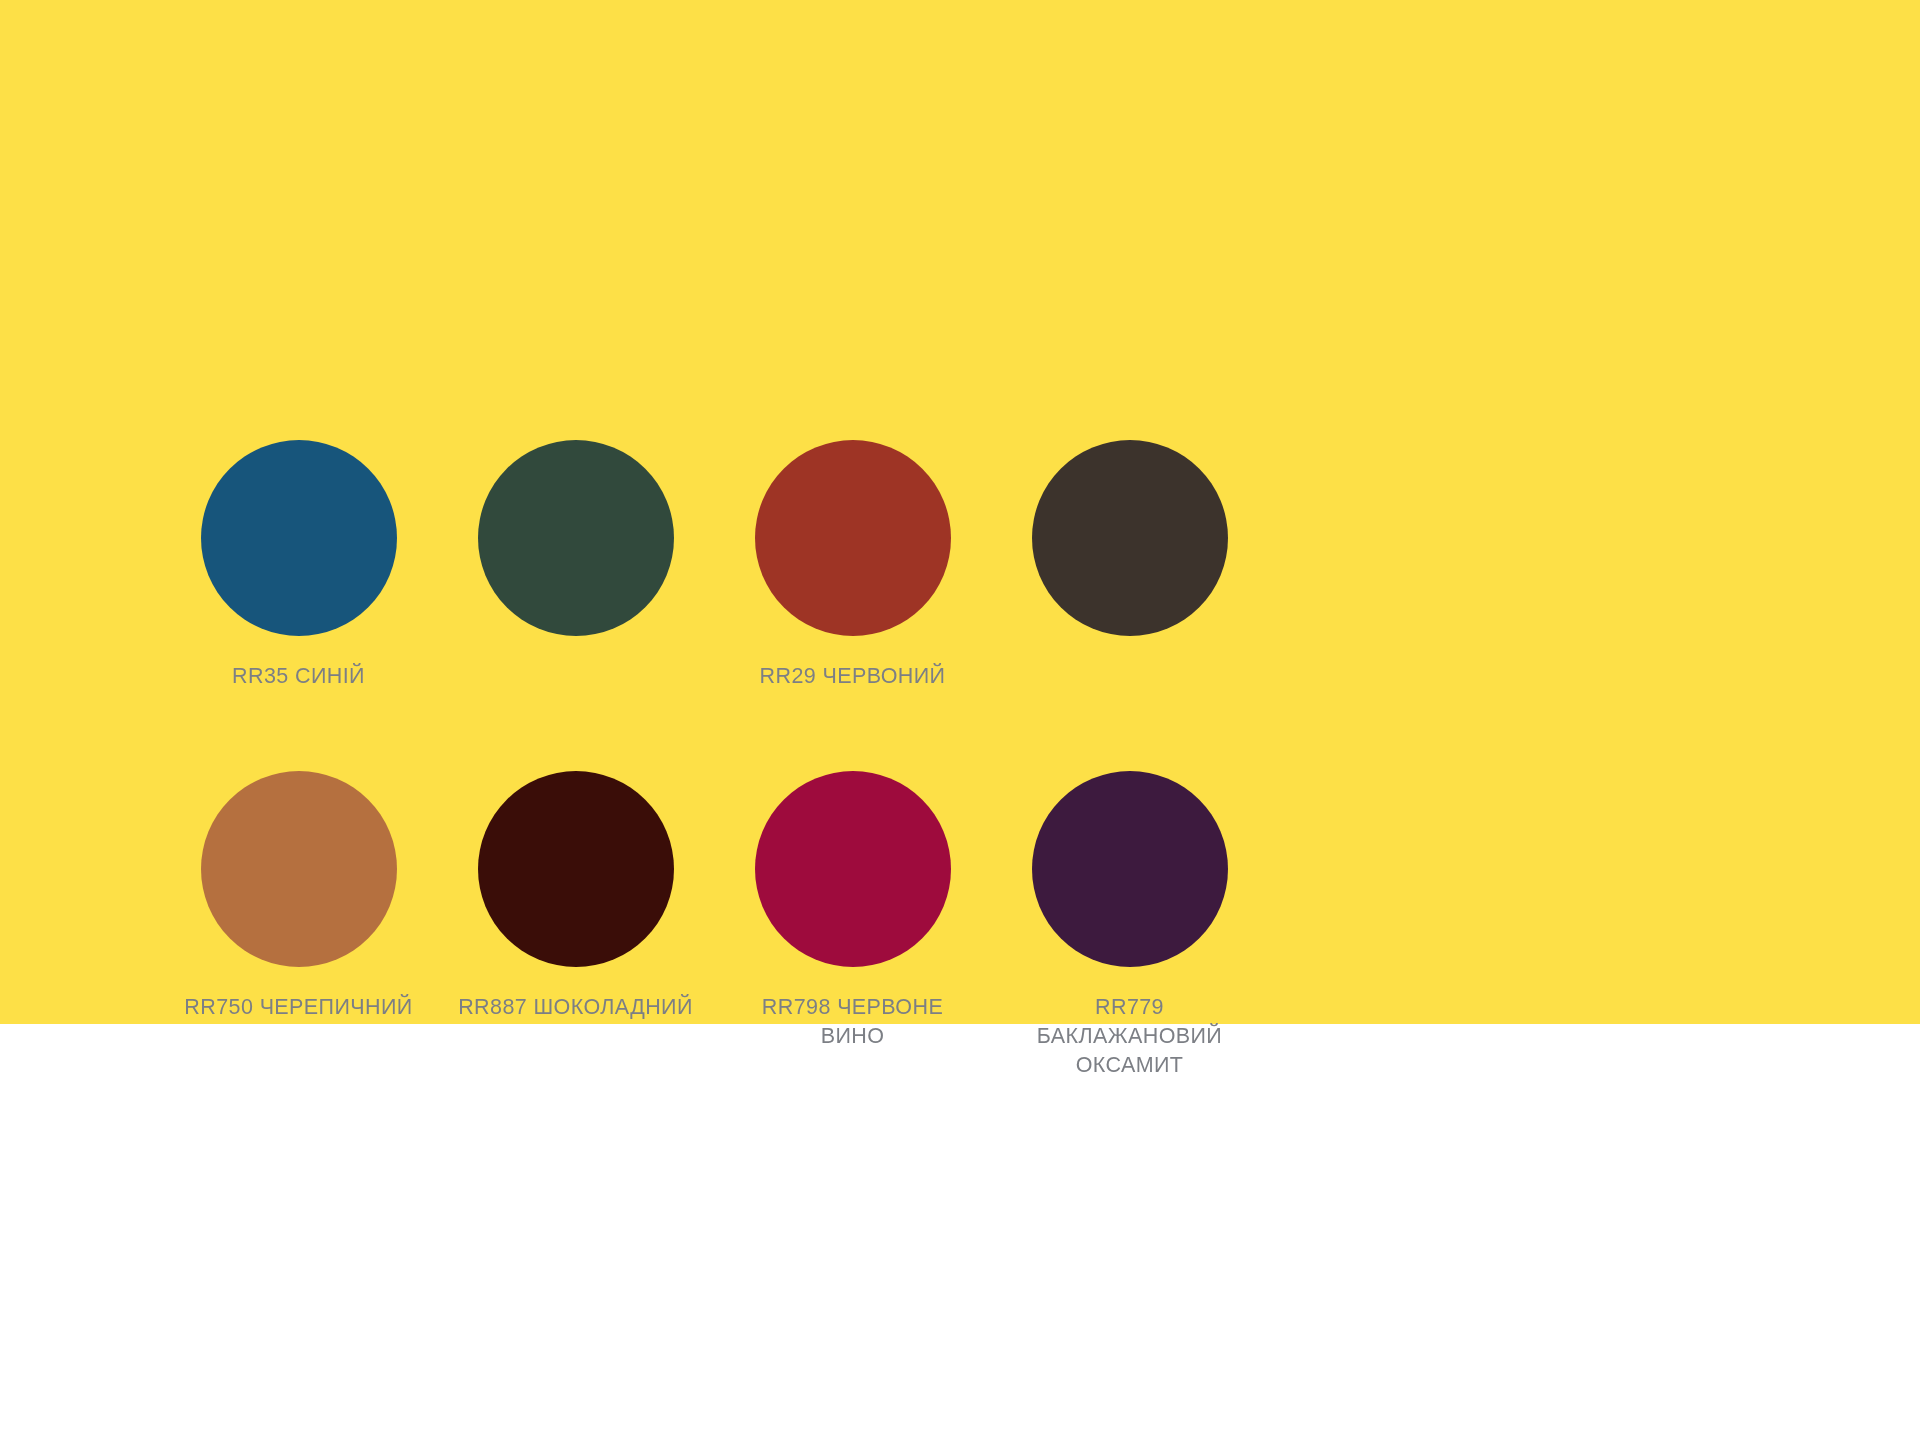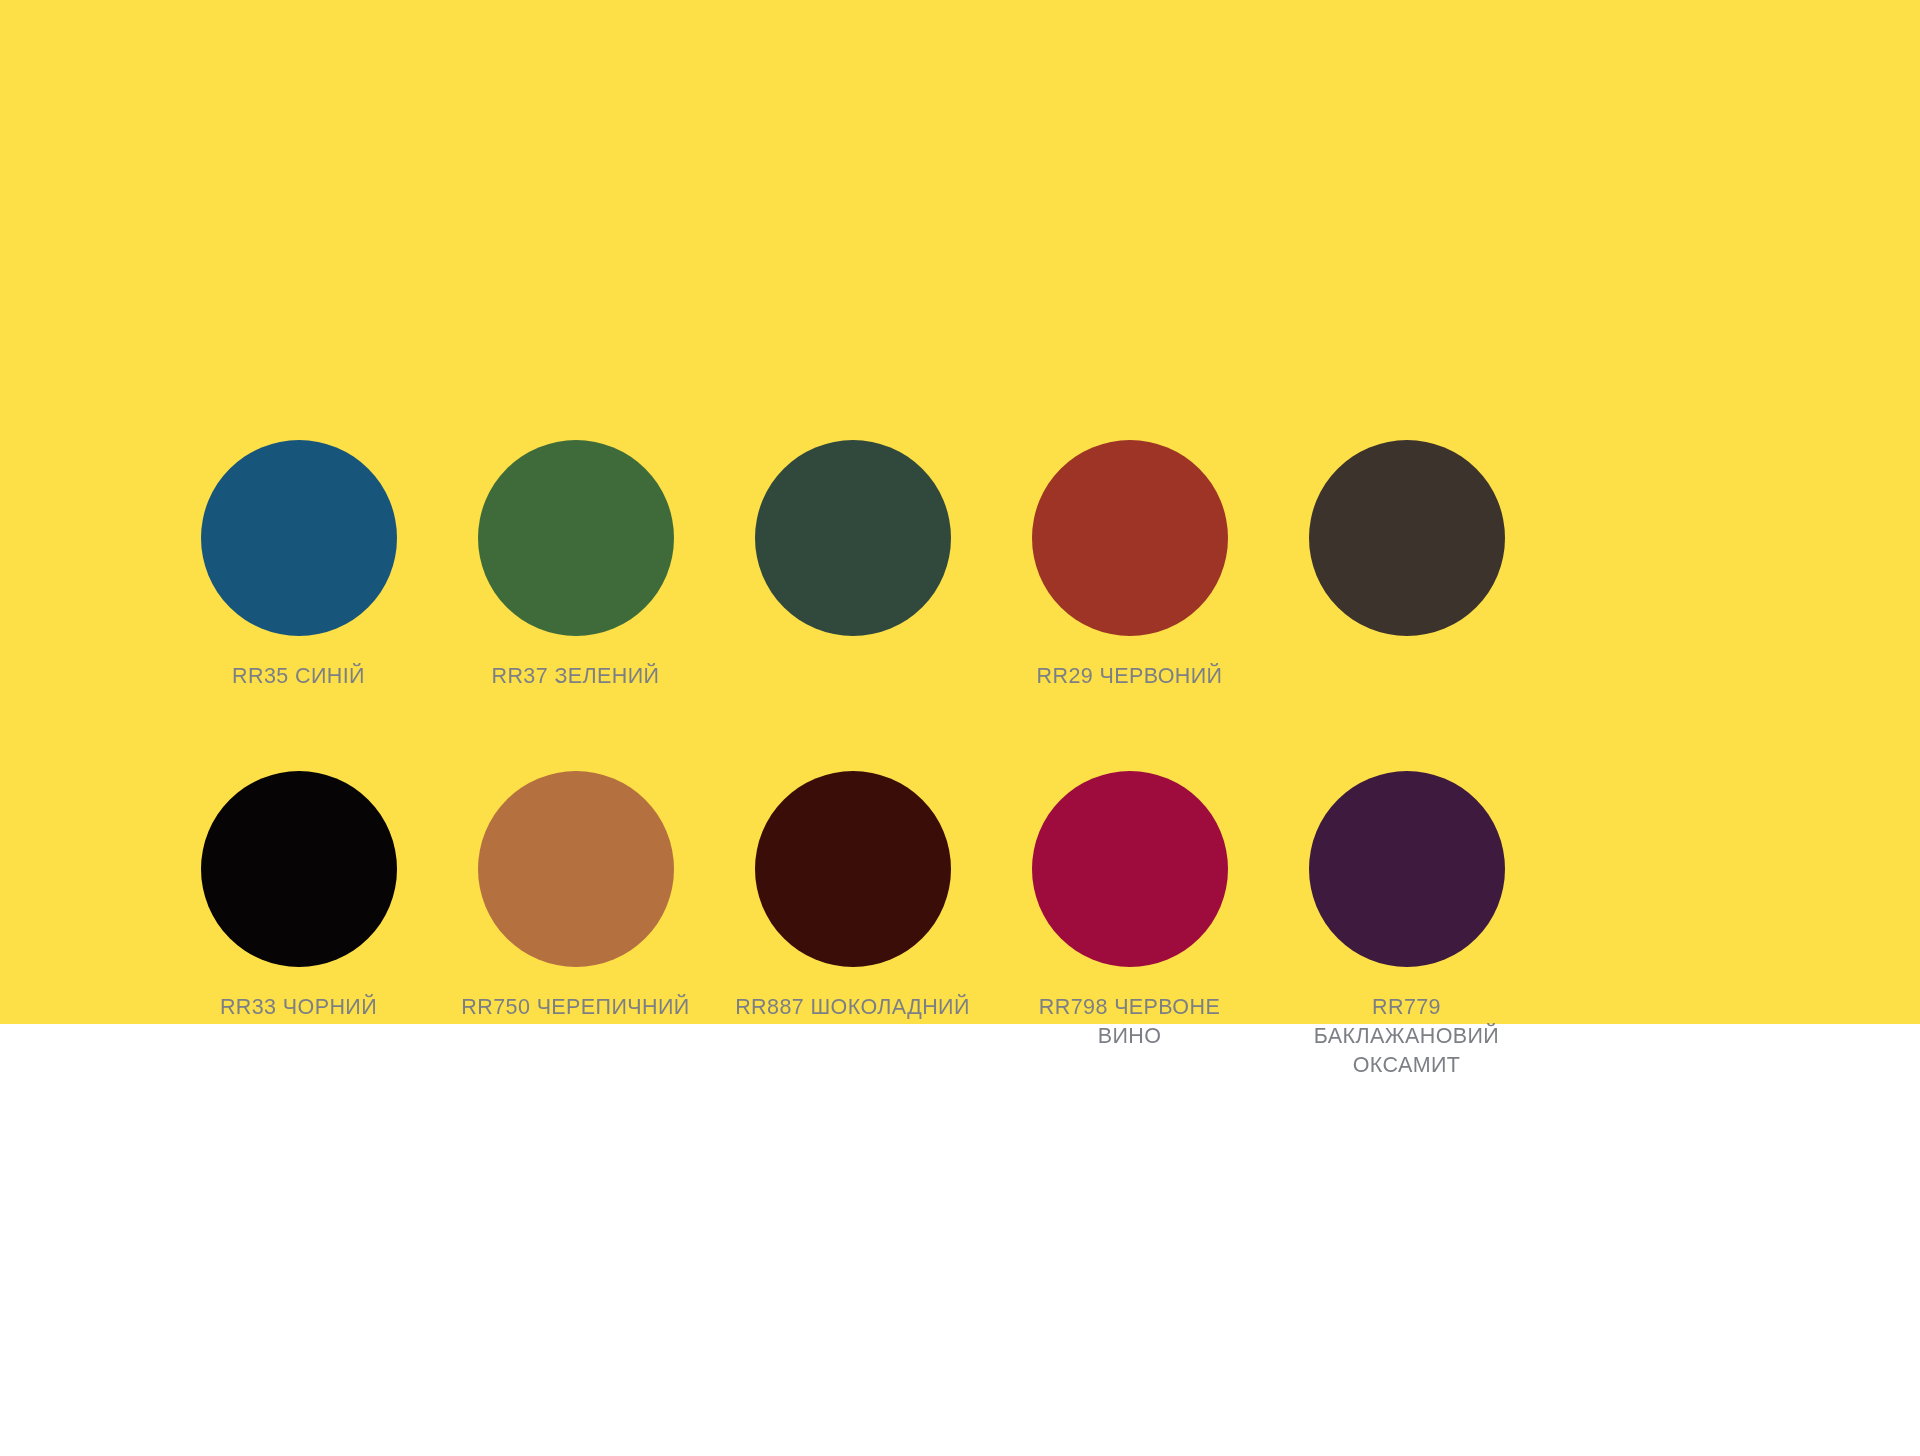--- a/index.html
+++ b/index.html
@@ -74,47 +74,39 @@
 
   <div class="swatch-grid">
 
     <div class="swatch-row row-1">
 
       <div class="swatch-cell">
         <div class="swatch-dot" style="background:#17557b"></div>
         <div class="swatch-label">RR35 СИНІЙ</div>
       </div>
 
-      <div class="swatch-cell">
-        <div class="swatch-dot" style="background:#3f6b3b"></div>
-        <div class="swatch-label">RR37 ЗЕЛЕНИЙ</div>
-      </div>
 
       <div class="swatch-cell">
         <div class="swatch-dot" style="background:#31493c"></div>
       </div>
 
 
       <div class="swatch-cell">
         <div class="swatch-dot" style="background:#9e3425"></div>
         <div class="swatch-label">RR29 ЧЕРВОНИЙ</div>
       </div>
 
       <div class="swatch-cell">
         <div class="swatch-dot" style="background:#3c332c"></div>
       </div>
 
     </div>
 
     <div class="swatch-row row-2">
 
-      <div class="swatch-cell">
-        <div class="swatch-dot" style="background:#060404"></div>
-        <div class="swatch-label">RR33 ЧОРНИЙ</div>
-      </div>
 
       <div class="swatch-cell">
         <div class="swatch-dot" style="background:#b5703f"></div>
         <div class="swatch-label">RR750 ЧЕРЕПИЧНИЙ</div>
       </div>
 
       <div class="swatch-cell">
         <div class="swatch-dot" style="background:#3a0d08"></div>
         <div class="swatch-label">RR887 ШОКОЛАДНИЙ</div>
       </div>

